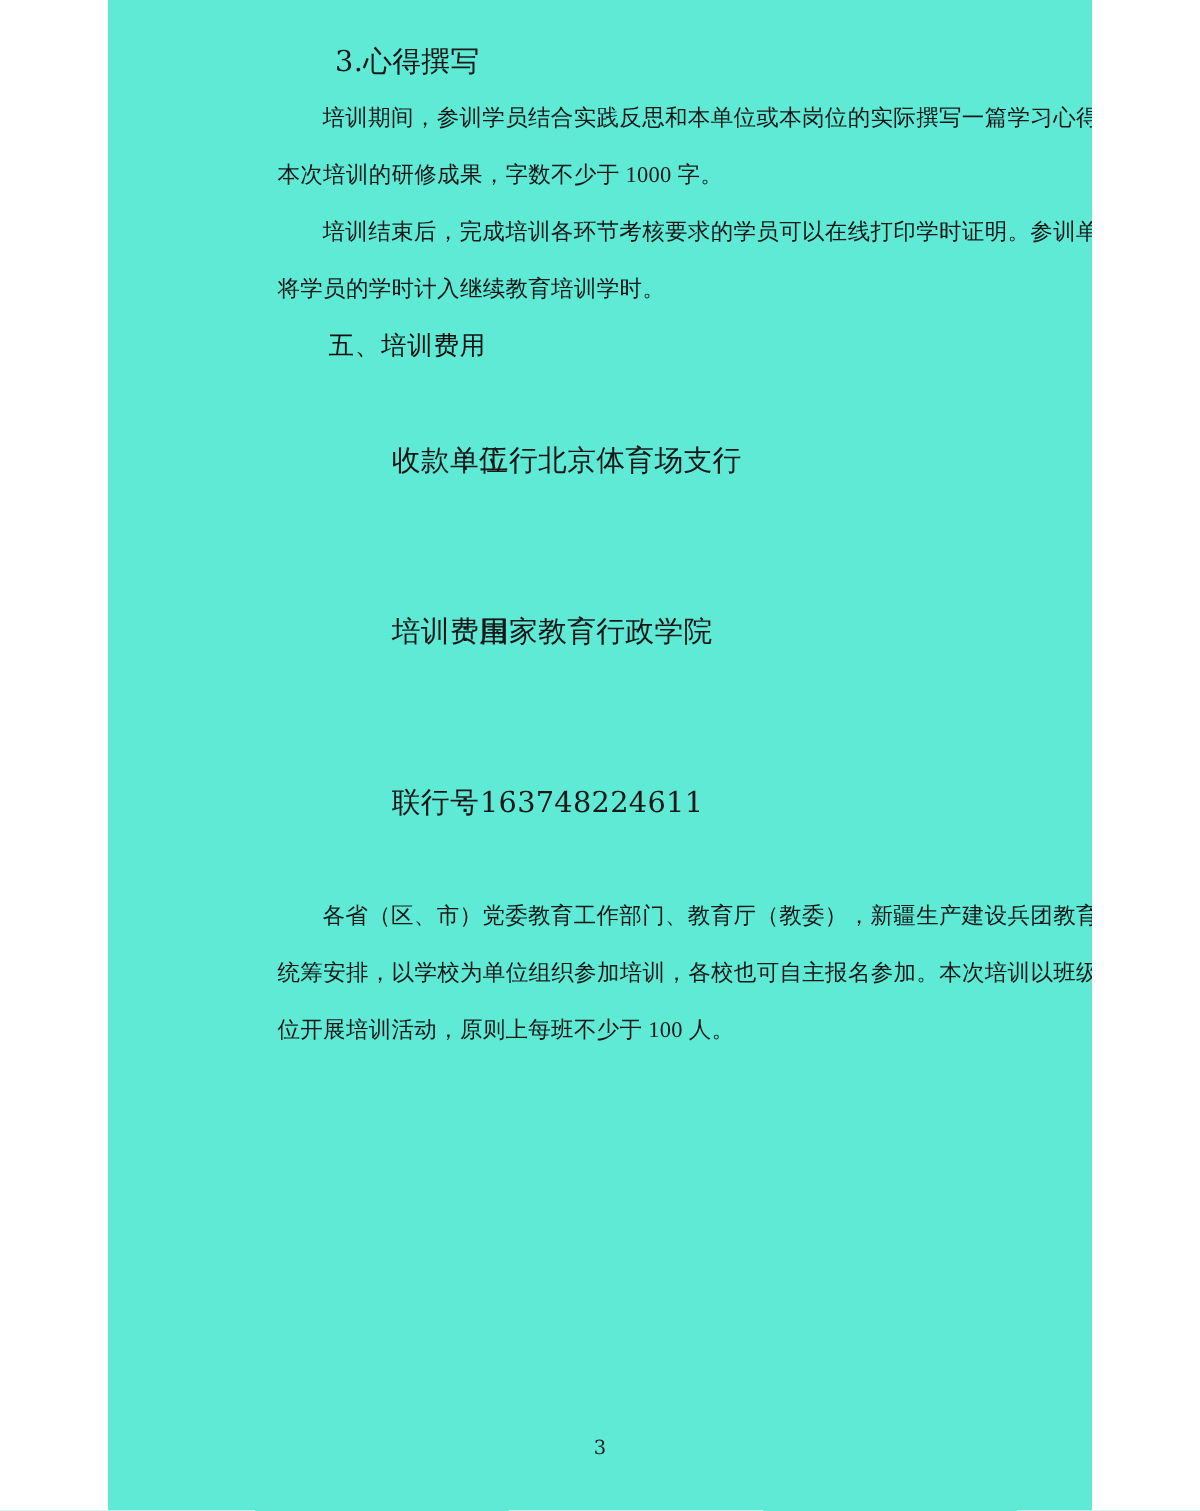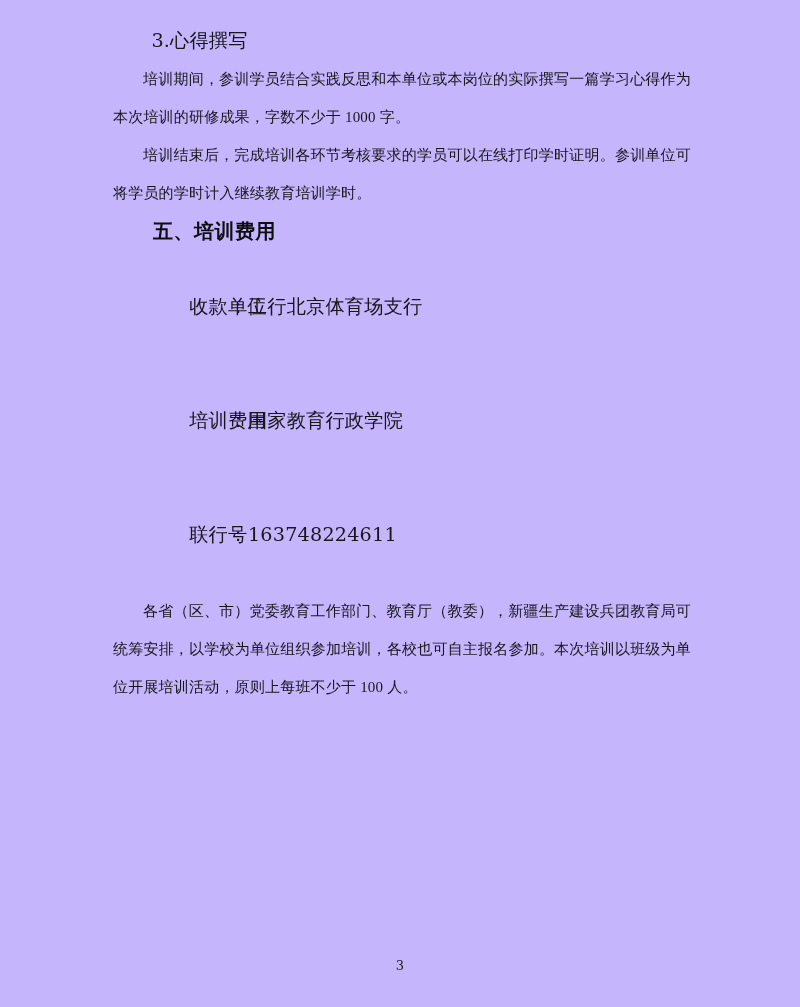--- a/index.html
+++ b/index.html
@@ -4,24 +4,24 @@
 <title>培训通知</title>
 <style>
   html, body {
     margin: 0;
     padding: 0;
     background: #ffffff;
   }
 
   .page {
     position: relative;
-    width: 800px;
+    width: 656px;
     height: 1007px;
     margin: 0 auto;
-    background: #c4b5fd;
+    background: #5eead4;
     overflow: hidden;
     box-sizing: border-box;
   }
 
   .body-col {
     position: absolute;
     left: 113px;
     top: 22px;
     width: 578px;
   }
@@ -44,23 +44,23 @@
     text-indent: 2em;
   }
 
   .p.last-line-left {
     text-align-last: left;
   }
 
   
   .heading {
     font-family: "DejaVu Sans", "Liberation Sans", sans-serif;
-    font-size: 20px;
+    font-size: 17px;
     line-height: 38px;
-    font-weight: 700;
+    font-weight: 400;
     color: #0e0e10;
     margin: 0;
     text-indent: 2em;
     letter-spacing: 0.5px;
     white-space: pre;
   }
 
   
   .kv-line {
     font-family: "DejaVu Serif", "Liberation Serif", serif;

